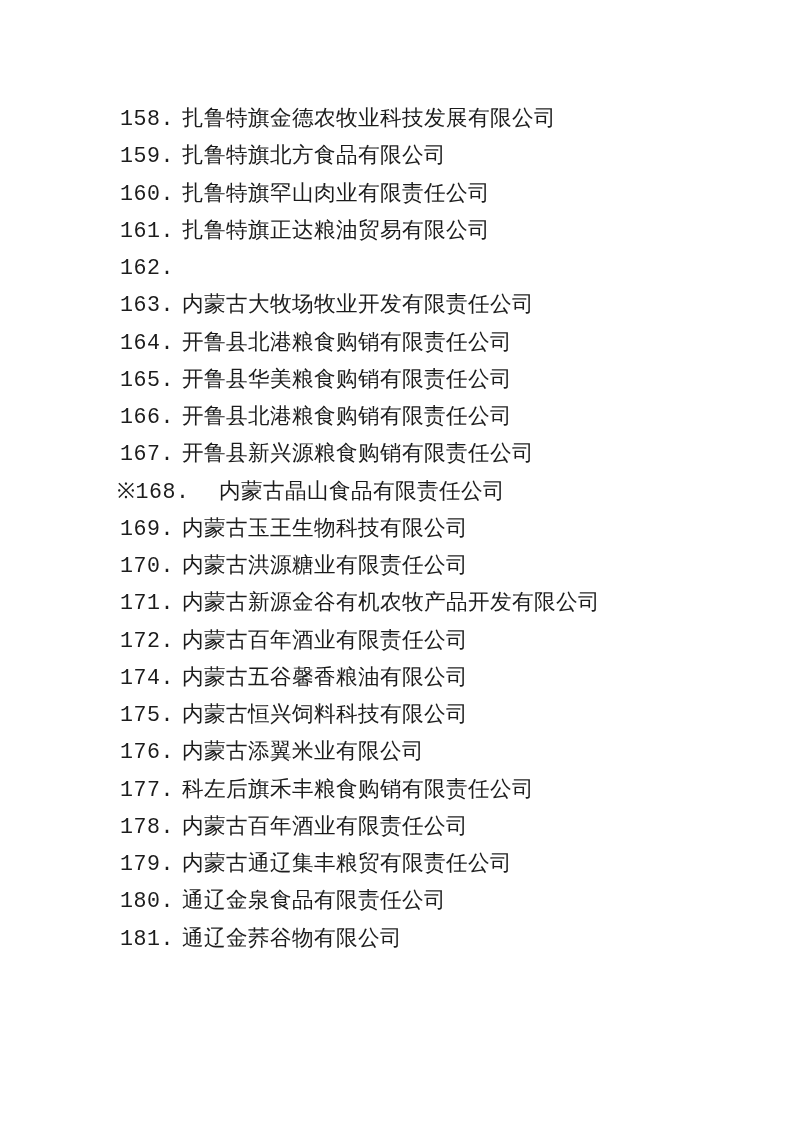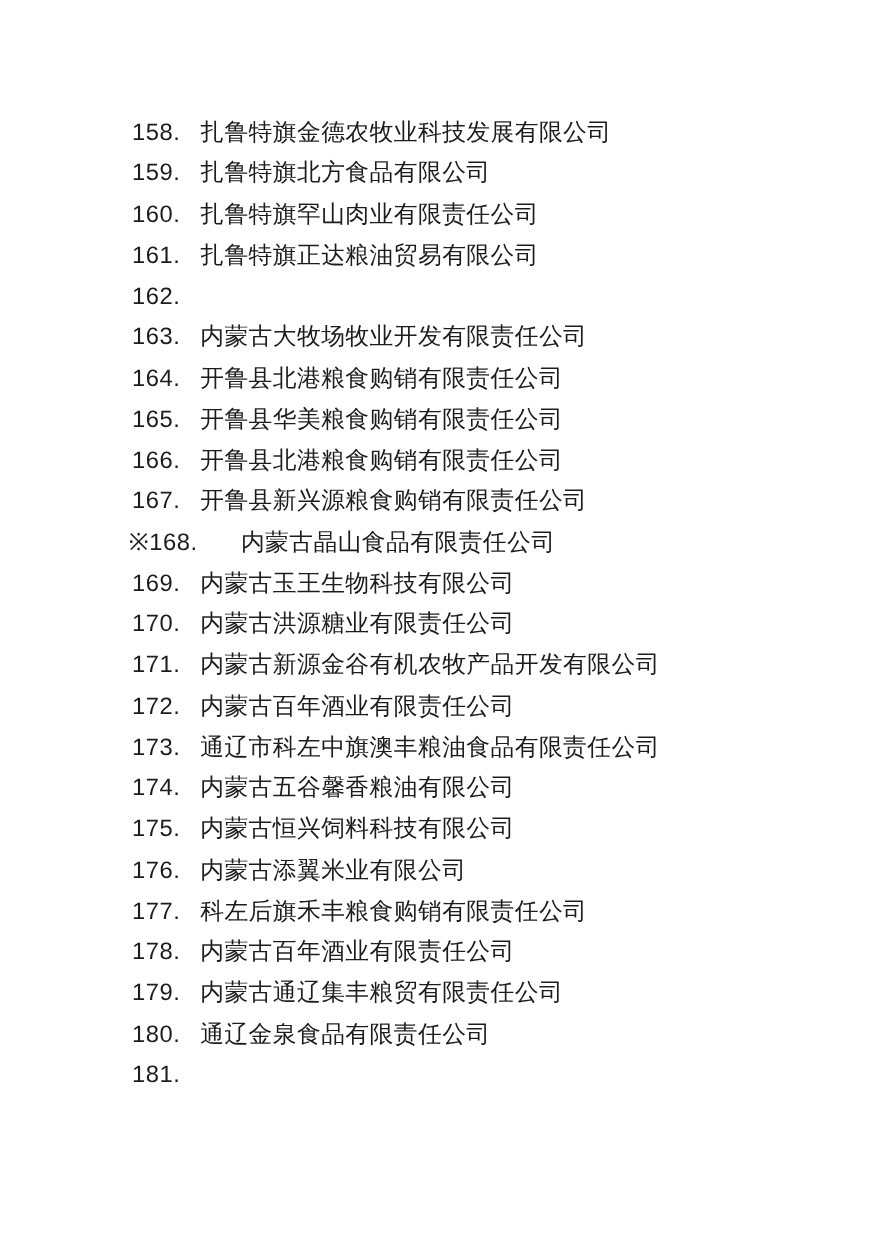--- a/index.html
+++ b/index.html
@@ -6,21 +6,21 @@
     margin: 0;
     padding: 0;
     background: #ffffff;
   }
   .page {
     position: relative;
     width: 793px;
     height: 1122px;
     background: #ffffff;
     overflow: hidden;
-    font-family: Liberation Sans, sans-serif;
+    font-family: Liberation Mono, monospace;
     color: #1c1c1c;
   }
   .list {
     position: absolute;
     left: 120px;
     top: 101px;
     width: 610px;
   }
   .row {
     display: flex;
@@ -118,24 +118,20 @@
   <div class="row">
     <span class="num">171.</span>
     <span class="name">内蒙古新源金谷有机农牧产品开发有限公司</span>
   </div>
 
   <div class="row">
     <span class="num">172.</span>
     <span class="name">内蒙古百年酒业有限责任公司</span>
   </div>
 
-  <div class="row">
-    <span class="num">173.</span>
-    <span class="name">通辽市科左中旗澳丰粮油食品有限责任公司</span>
-  </div>
 
   <div class="row">
     <span class="num">174.</span>
     <span class="name">内蒙古五谷馨香粮油有限公司</span>
   </div>
 
   <div class="row">
     <span class="num">175.</span>
     <span class="name">内蒙古恒兴饲料科技有限公司</span>
   </div>
@@ -160,15 +156,16 @@
     <span class="name">内蒙古通辽集丰粮贸有限责任公司</span>
   </div>
 
   <div class="row">
     <span class="num">180.</span>
     <span class="name">通辽金泉食品有限责任公司</span>
   </div>
 
   <div class="row">
     <span class="num">181.</span>
+    <span class="name">通辽金荞谷物有限公司</span>
   </div>
 </div>
 </div>
 
 </body></html>

